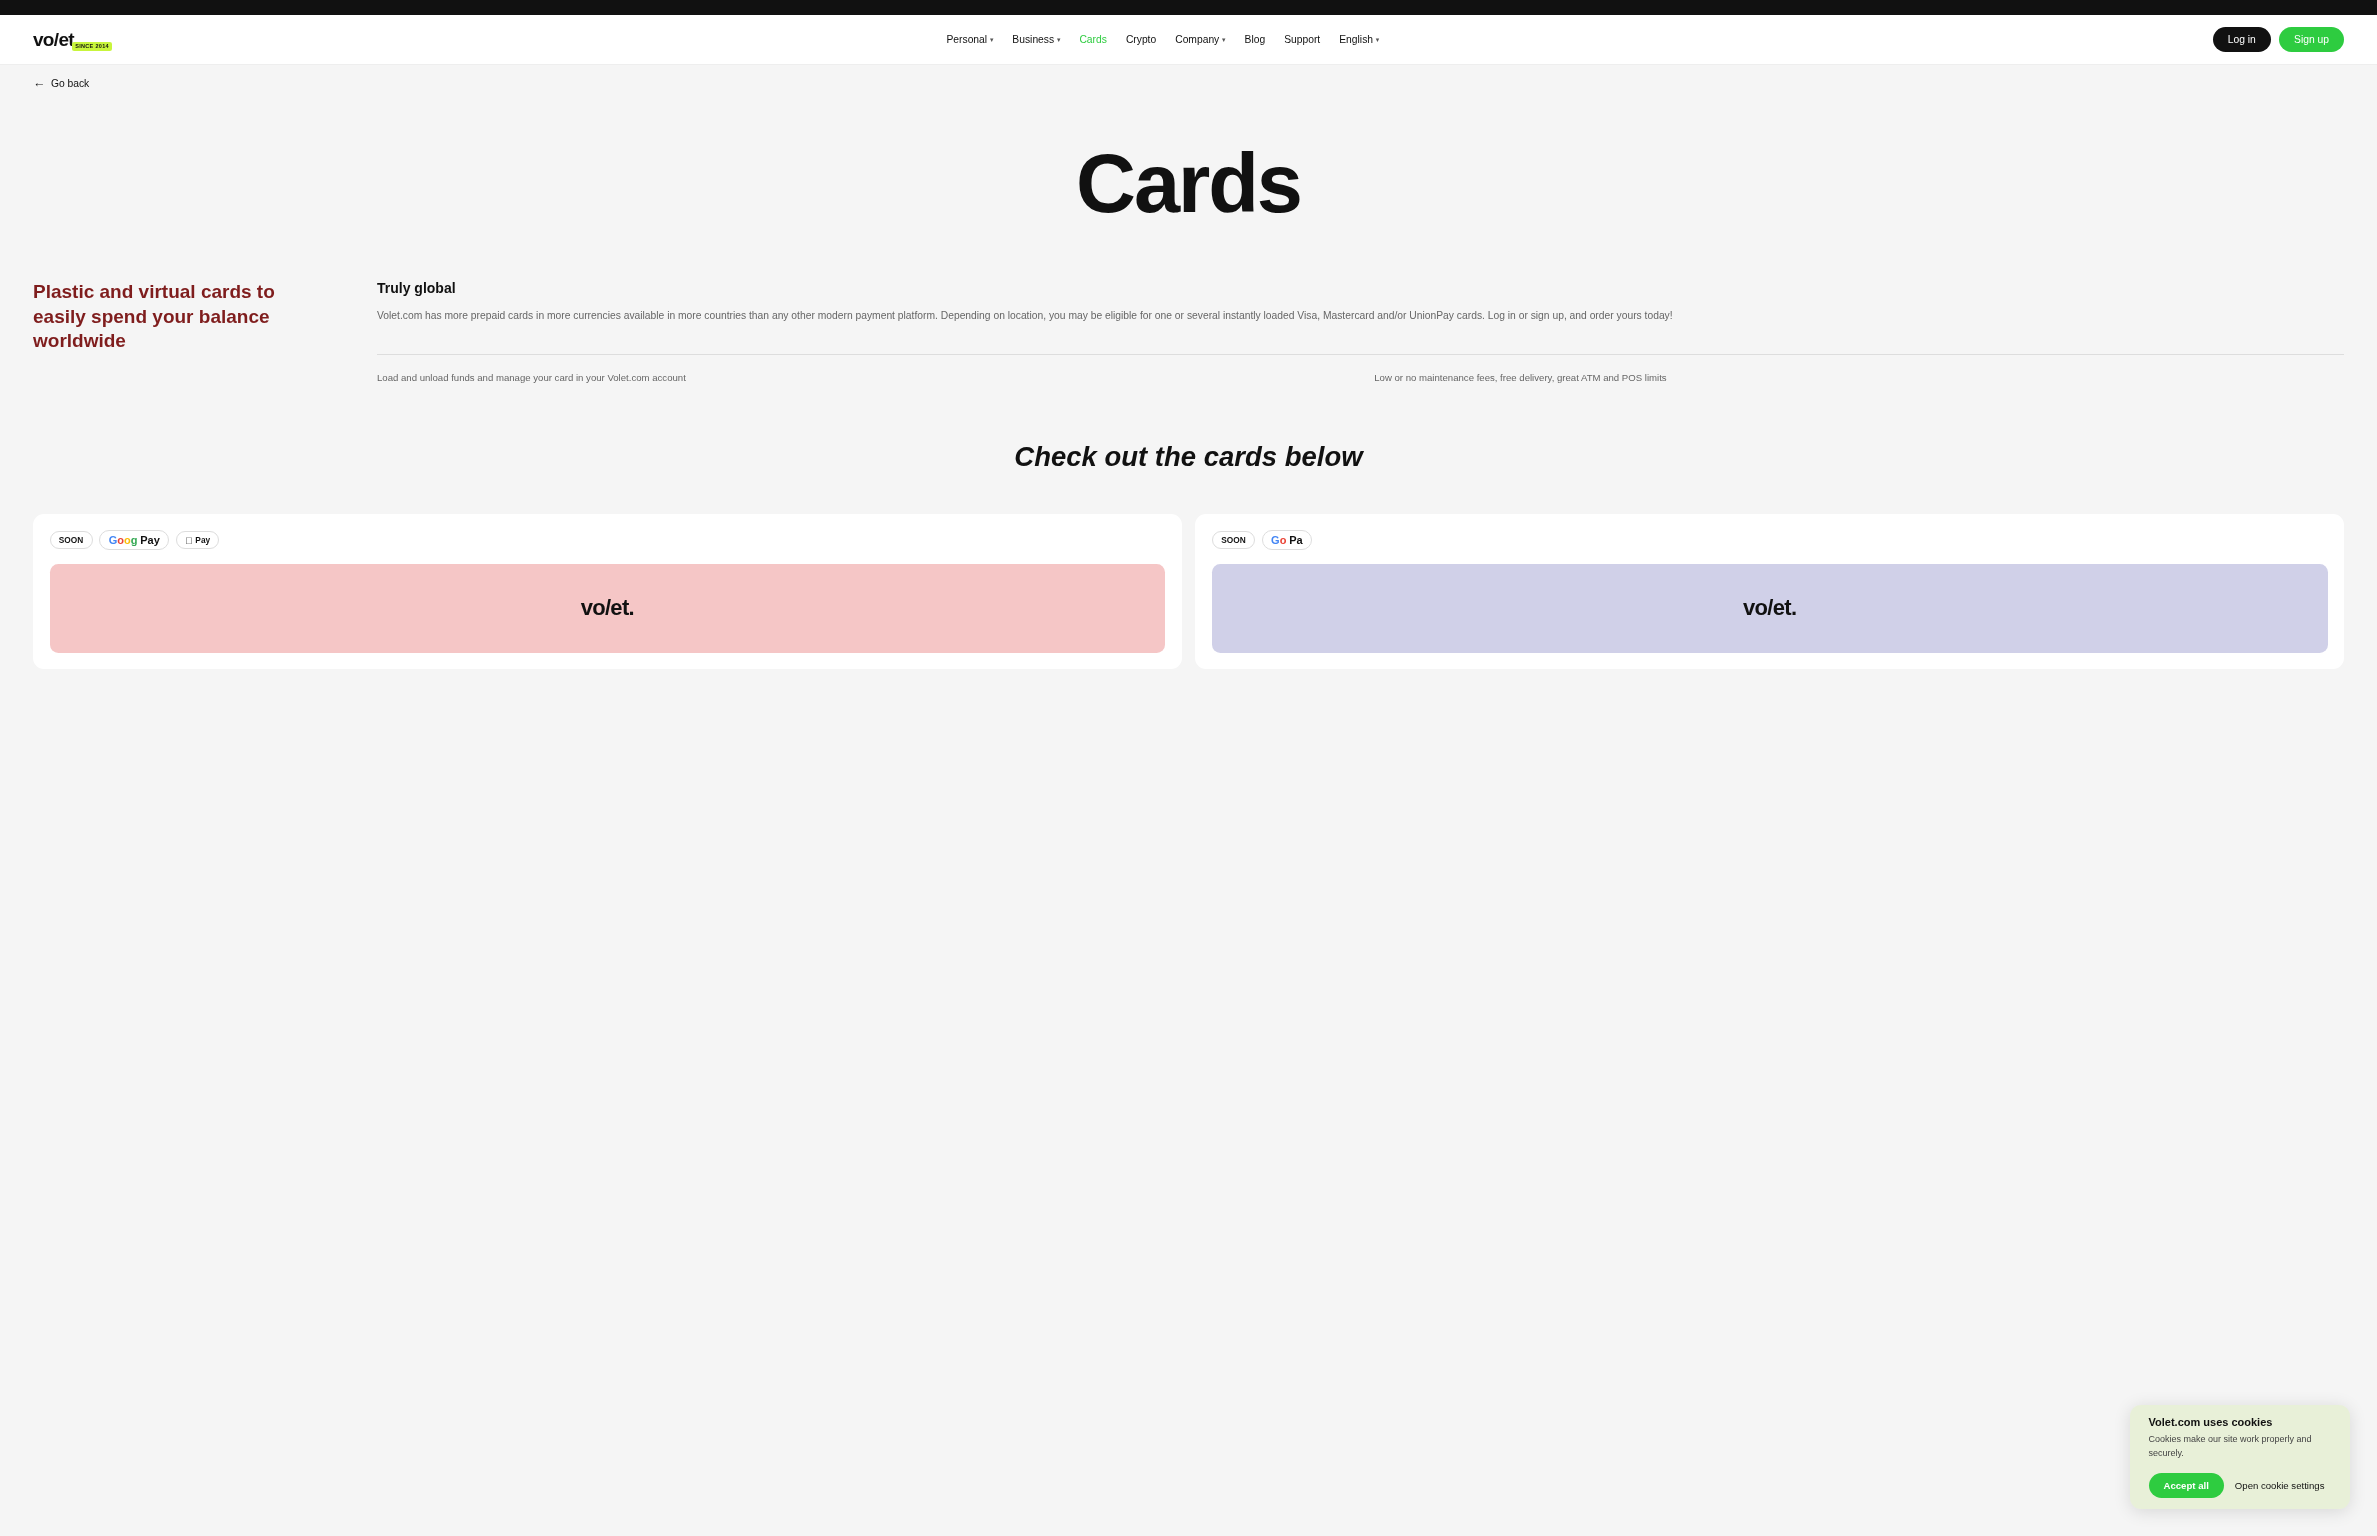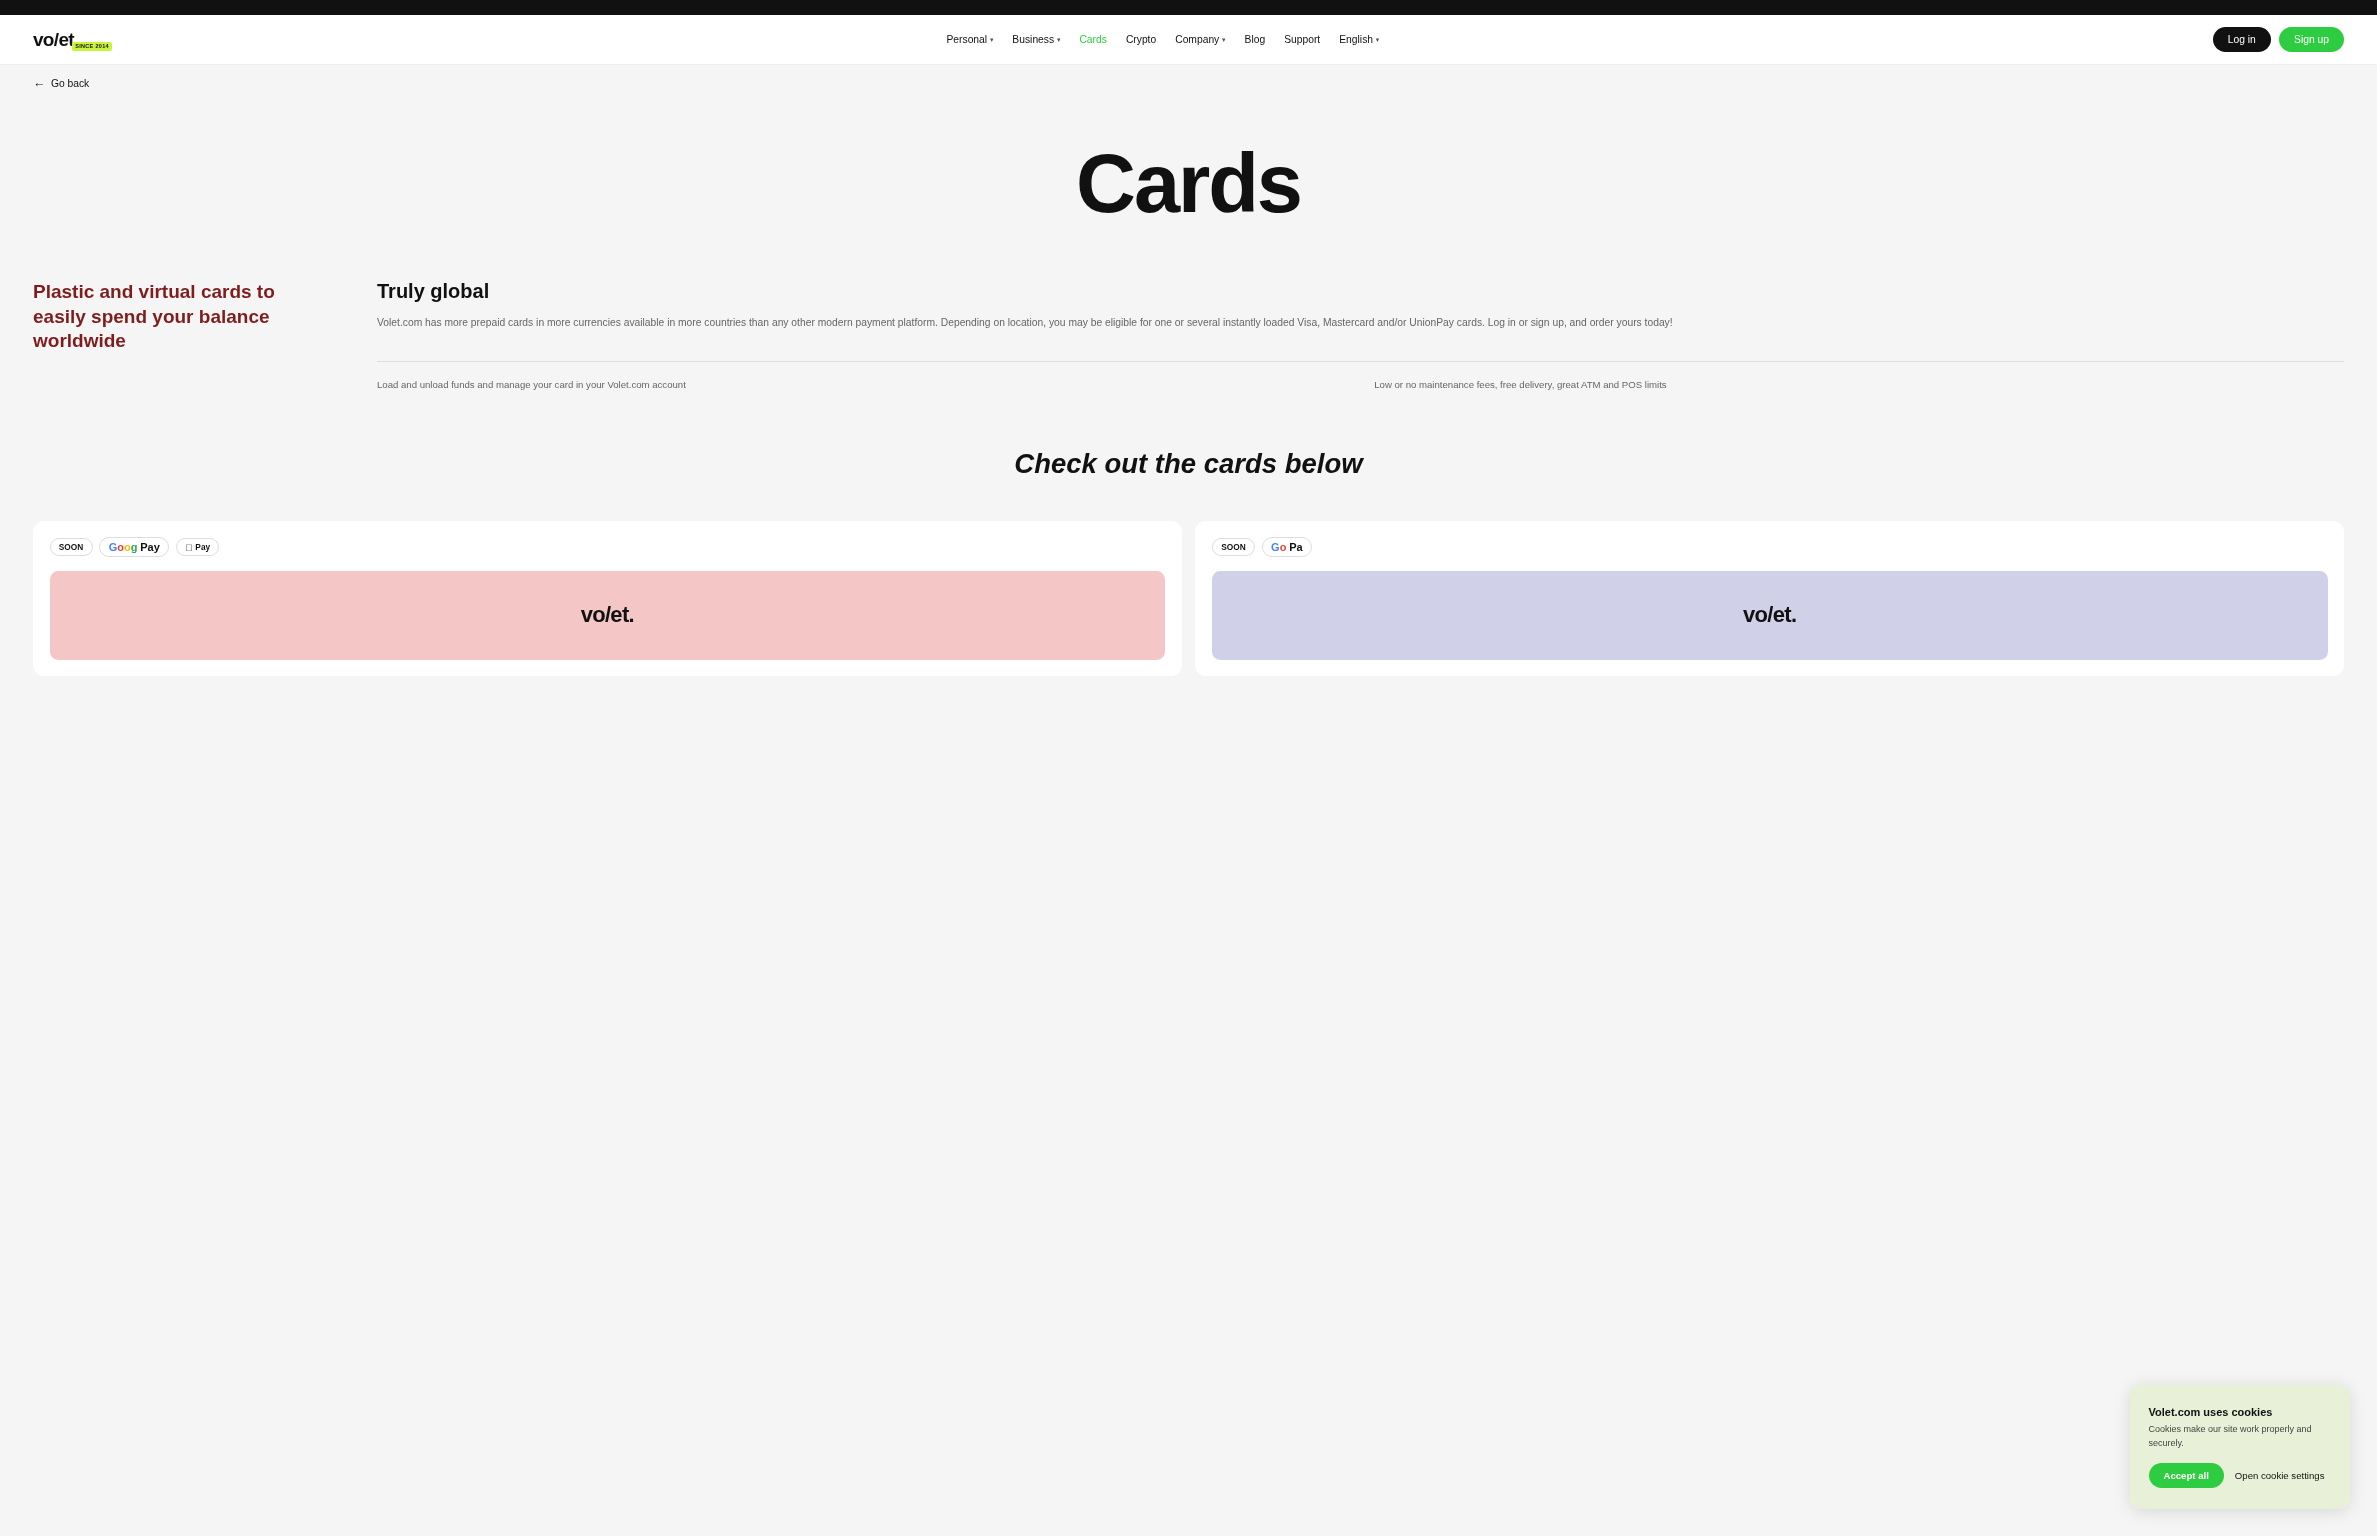--- a/index.html
+++ b/index.html
@@ -163,21 +163,21 @@
       font-weight: 700;
       color: #7f1d1d;
       line-height: 1.3;
     }
 
     .content-right {
       flex: 1;
     }
 
     .truly-global-title {
-      font-size: 20px;
+      font-size: 14px;
       font-weight: 700;
       color: #111;
       margin-bottom: 12.4px;
     }
 
     .truly-global-desc {
       font-size: 10.3px;
       color: #666;
       line-height: 1.6;
       margin-bottom: 29px;
@@ -303,21 +303,21 @@
       letter-spacing: -0.7px;
     }
 
     
     .cookie-banner {
       position: fixed;
       bottom: 27.5px;
       right: 27.5px;
       background: #e8f0d8;
       border-radius: 11px;
-      padding: 21px 19px;
+      padding: 11px 19px;
       width: 220px;
       box-shadow: 0 2.8px 16.5px rgba(0,0,0,0.12);
       z-index: 1000;
     }
 
     .cookie-title {
       font-size: 11px;
       font-weight: 700;
       color: #111;
       margin-bottom: 5.5px;

